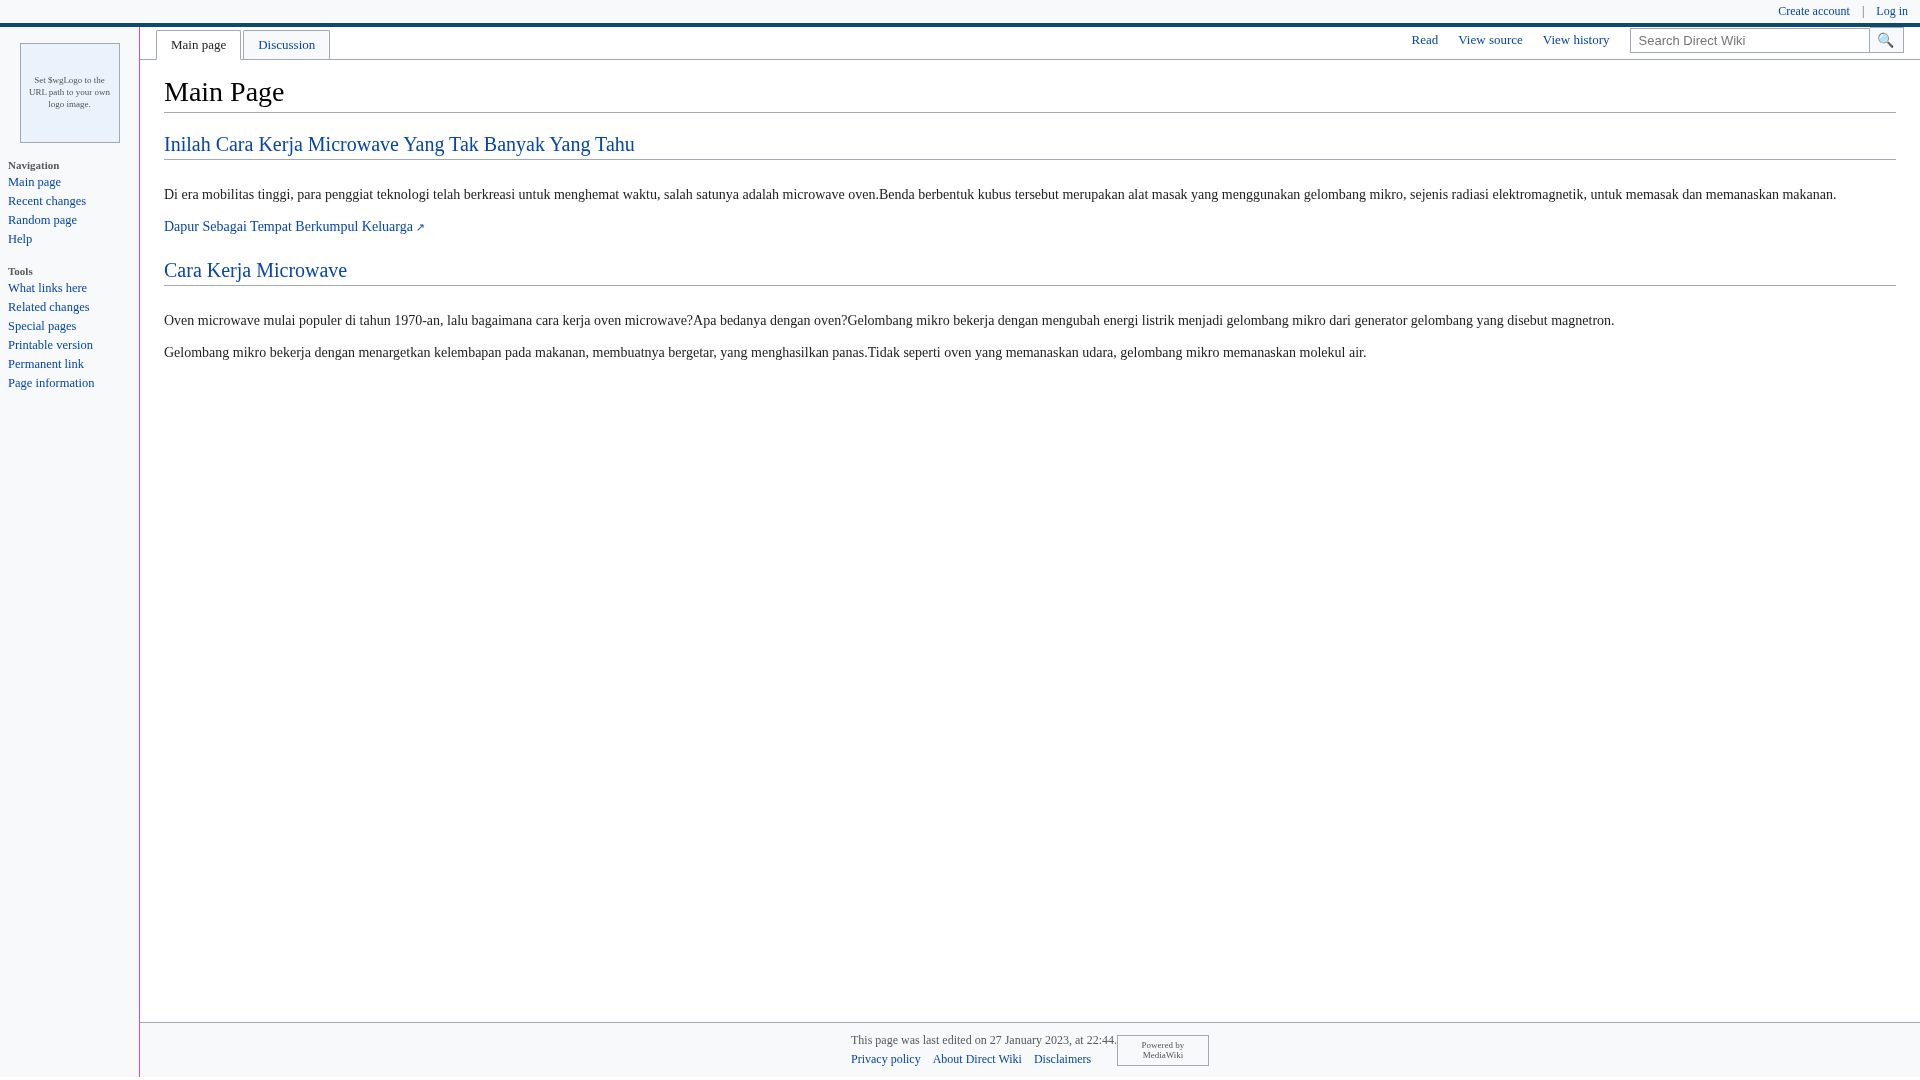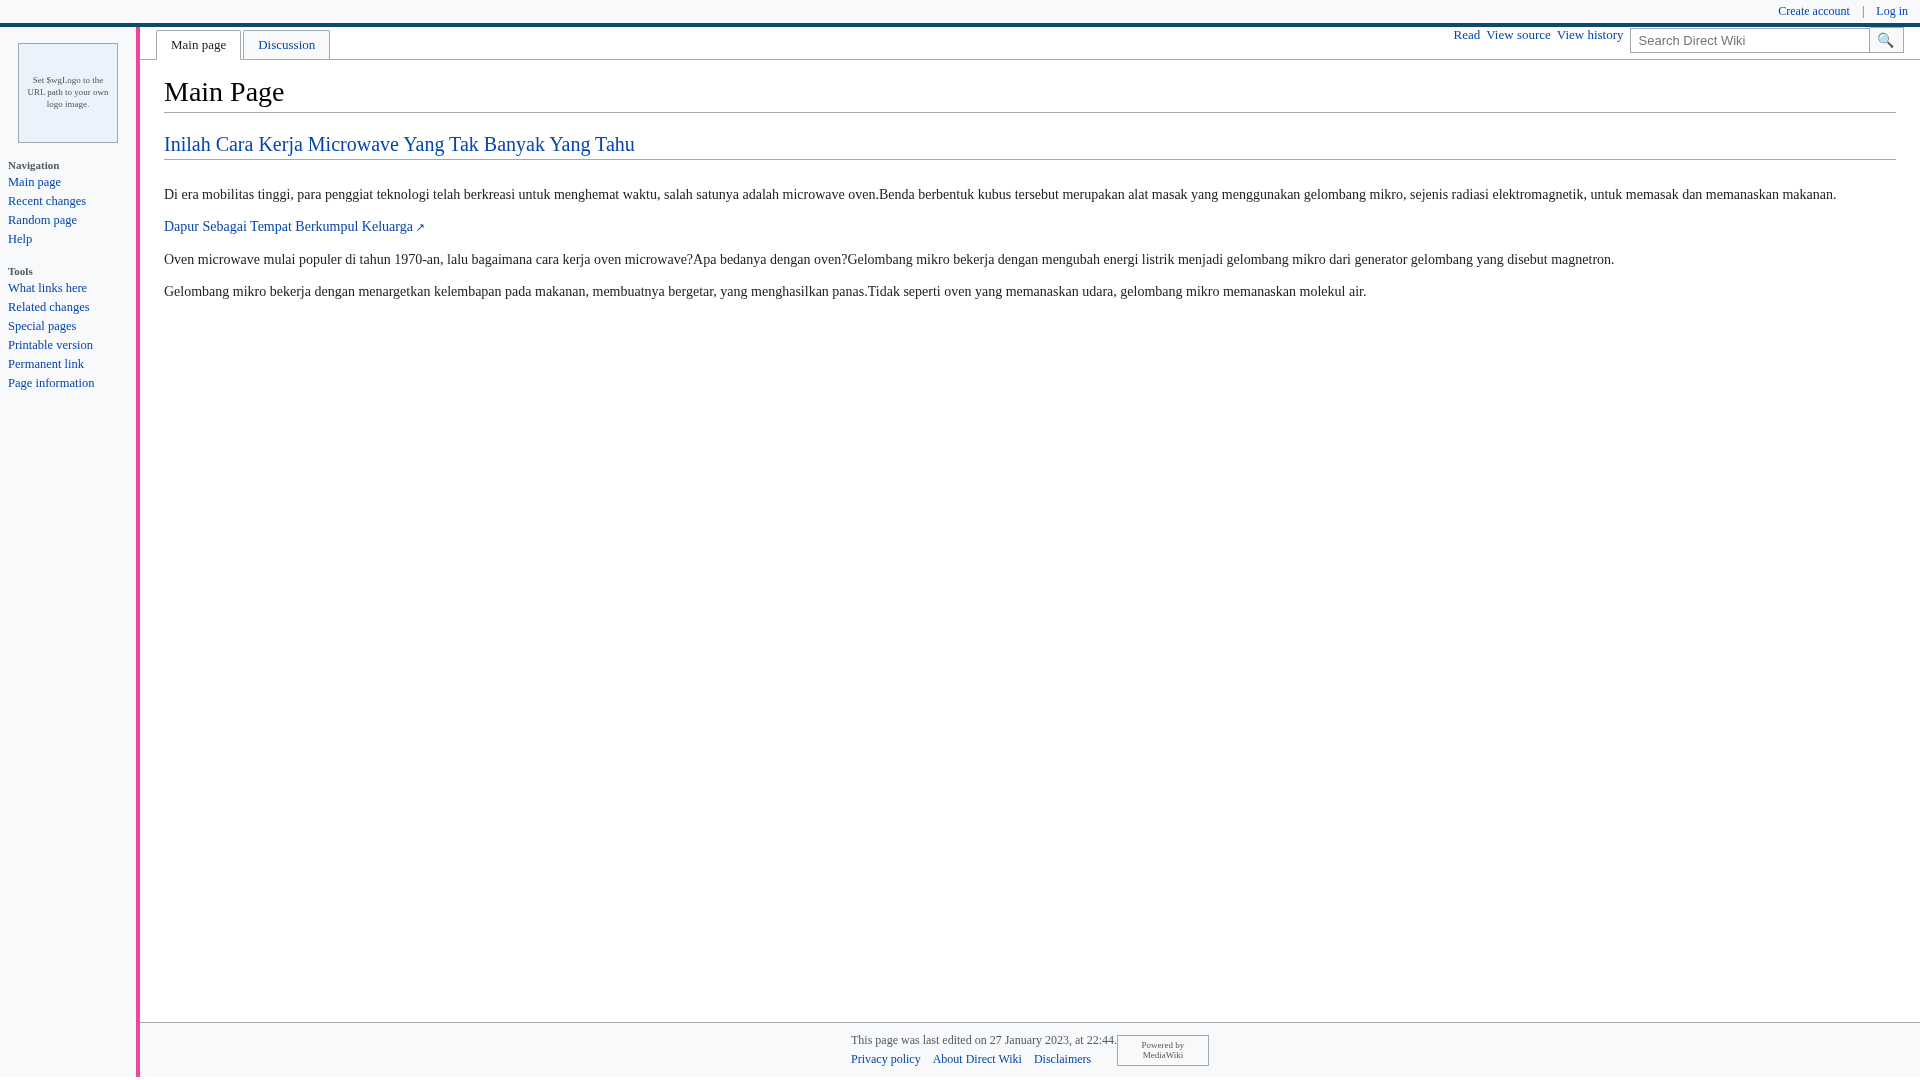--- a/index.html
+++ b/index.html
@@ -31,21 +31,21 @@
     
     #outer {
       display: flex;
       min-height: calc(100vh - 30px);
     }
 
     
     #sidebar {
       width: 140px;
       min-width: 140px;
-      border-right: 4px solid #ec4899;
+      border-right: 1px solid #ec4899;
       padding: 8px 0;
       background: #f8f9fa;
     }
 
     .sidebar-logo {
       display: block;
       width: 100px;
       height: 100px;
       margin: 8px auto 12px auto;
       background: #eaf3fb;
@@ -118,21 +118,22 @@
     }
     .tab.active {
       background: #fff;
       color: #202122;
       border-bottom: 1px solid #fff;
       margin-bottom: -1px;
     }
 
     .page-actions {
       display: flex;
-      gap: 6px;
+      align-items: center;
+      gap: 20px;
       padding-bottom: 6px;
     }
 
     .page-action-link {
       font-size: 13px;
       color: #0645ad;
       text-decoration: none;
       cursor: pointer;
     }
 
@@ -305,20 +306,21 @@
 
     <div id="content">
       <h1 class="page-title">Main Page</h1>
 
       <h2 class="article-section-title">Inilah Cara Kerja Microwave Yang Tak Banyak Yang Tahu</h2>
       <p class="article-p">Di era mobilitas tinggi, para penggiat teknologi telah berkreasi untuk menghemat waktu, salah satunya adalah microwave oven.Benda berbentuk kubus tersebut merupakan alat masak yang menggunakan gelombang mikro, sejenis radiasi elektromagnetik, untuk memasak dan memanaskan makanan.</p>
       <p class="article-p">
         <a class="article-link external-link-icon">Dapur Sebagai Tempat Berkumpul Keluarga</a>
       </p>
 
+      <h2 class="article-section-title">Cara Kerja Microwave</h2>
       <p class="article-p">Oven microwave mulai populer di tahun 1970-an, lalu bagaimana cara kerja oven microwave?Apa bedanya dengan oven?Gelombang mikro bekerja dengan mengubah energi listrik menjadi gelombang mikro dari generator gelombang yang disebut magnetron.</p>
       <p class="article-p">Gelombang mikro bekerja dengan menargetkan kelembapan pada makanan, membuatnya bergetar, yang menghasilkan panas.Tidak seperti oven yang memanaskan udara, gelombang mikro memanaskan molekul air.</p>
     </div>
 
     <div id="footer">
       <div>
         <span>This page was last edited on 27 January 2023, at 22:44.</span>
         <div class="footer-links" style="margin-top:4px;">
           <a class="footer-link">Privacy policy</a>
           <a class="footer-link">About Direct Wiki</a>

